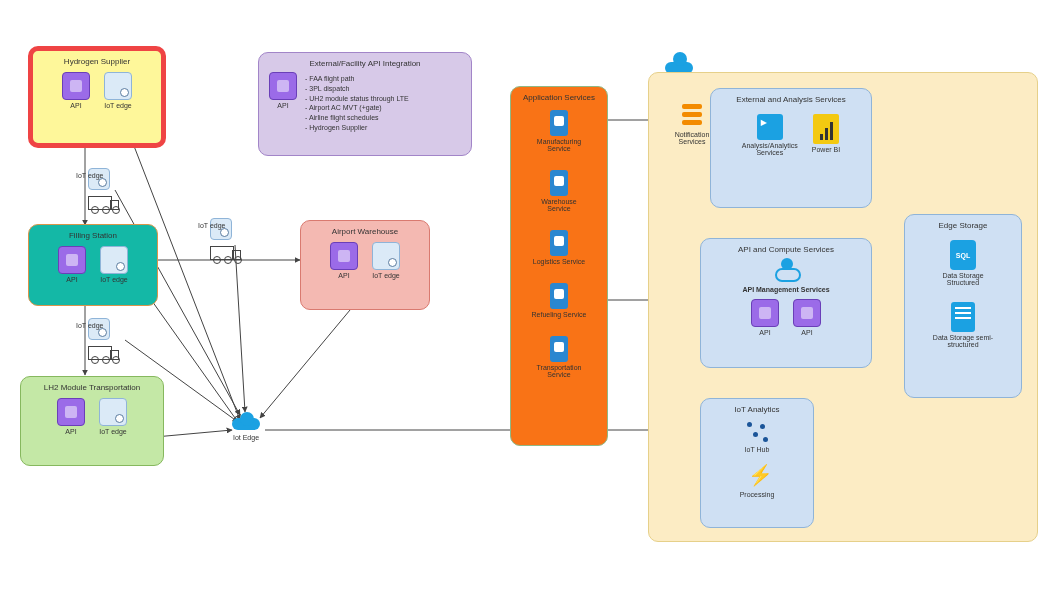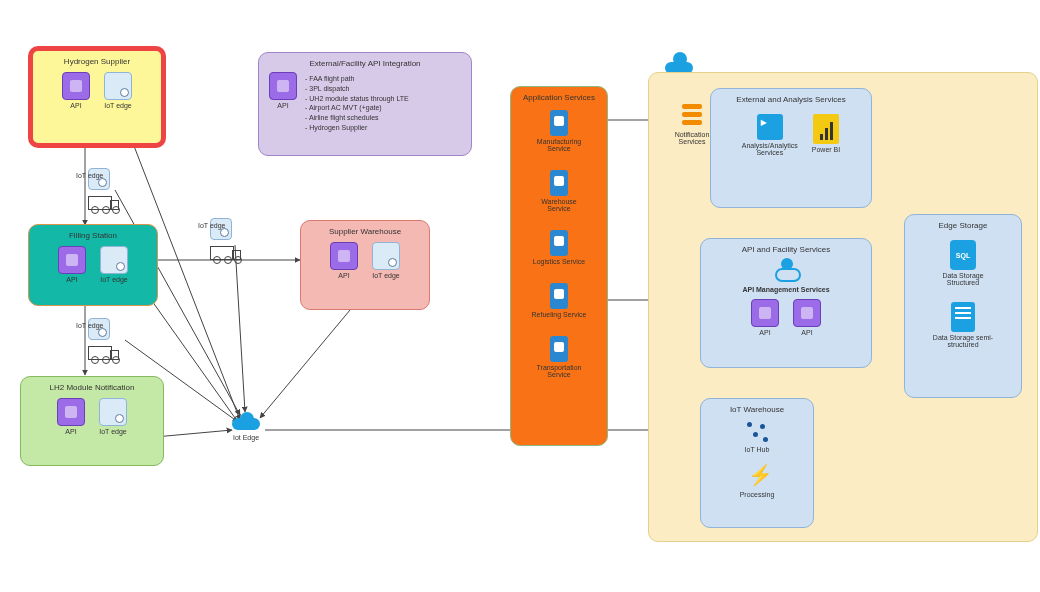--- a/index.html
+++ b/index.html
@@ -129,21 +129,21 @@
   <div class="ic sm edge-ic" style="margin-bottom:2px"></div>
   <div class="sub" style="position:absolute;left:-12px;top:4px">IoT edge</div>
   <div class="truck">
       <span class="wheel w1"></span>
       <span class="wheel w2"></span>
       <span class="wheel w3"></span>
     </div>
 </div>
 
 <div class="box" style="left:20px;top:376px;width:130px;height:80px;background:#c4e8a6;border:1px solid #86b85e">
-  <div class="title">LH2 Module Notification</div>
+  <div class="title">LH2 Module Transportation</div>
   <div class="icon-row">
     <div class="icon-col">
         <div class="ic api-ic"></div>
         <div class="sub">API</div>
       </div>
     <div class="icon-col">
         <div class="ic edge-ic"></div>
         <div class="sub">IoT edge</div>
       </div>
   </div>
@@ -153,21 +153,21 @@
   <div class="ic sm edge-ic" style="margin-bottom:2px"></div>
   <div class="sub" style="position:absolute;left:-12px;top:4px">IoT edge</div>
   <div class="truck">
       <span class="wheel w1"></span>
       <span class="wheel w2"></span>
       <span class="wheel w3"></span>
     </div>
 </div>
 
 <div class="box" style="left:300px;top:220px;width:116px;height:80px;background:#f4b9b2;border:1px solid #d97a70">
-  <div class="title">Supplier Warehouse</div>
+  <div class="title">Airport Warehouse</div>
   <div class="icon-row">
     <div class="icon-col">
         <div class="ic api-ic"></div>
         <div class="sub">API</div>
       </div>
     <div class="icon-col">
         <div class="ic edge-ic"></div>
         <div class="sub">IoT edge</div>
       </div>
   </div>
@@ -246,39 +246,39 @@
           <span style="height:6px"></span>
           <span style="height:12px"></span>
           <span style="height:18px"></span>
         </div>
         <div class="sub">Power BI</div>
       </div>
   </div>
 </div>
 
 <div class="box" style="left:700px;top:238px;width:158px;height:120px;background:#cfe0f3;border:1px solid #8fb4d8">
-  <div class="title">API and Facility Services</div>
+  <div class="title">API and Compute Services</div>
   <div class="icon-col" style="margin-top:4px">
       <div class="apim-ic"></div>
       <div class="sub" style="font-weight:bold">API Management Services</div>
     </div>
   <div class="icon-row" style="margin-top:6px">
     <div class="icon-col">
         <div class="ic api-ic"></div>
         <div class="sub">API</div>
       </div>
     <div class="icon-col">
         <div class="ic api-ic"></div>
         <div class="sub">API</div>
       </div>
   </div>
 </div>
 
 <div class="box" style="left:700px;top:398px;width:100px;height:120px;background:#cfe0f3;border:1px solid #8fb4d8">
-  <div class="title">IoT Warehouse</div>
+  <div class="title">IoT Analytics</div>
   <div class="icon-col" style="margin-top:6px">
     <div class="dots-ic">
         <span style="left:2px;top:2px"></span>
         <span style="left:15px;top:4px"></span>
         <span style="left:8px;top:12px"></span>
         <span style="left:18px;top:17px"></span>
       </div>
     <div class="sub">IoT Hub</div>
   </div>
   <div class="icon-col" style="margin-top:10px">

